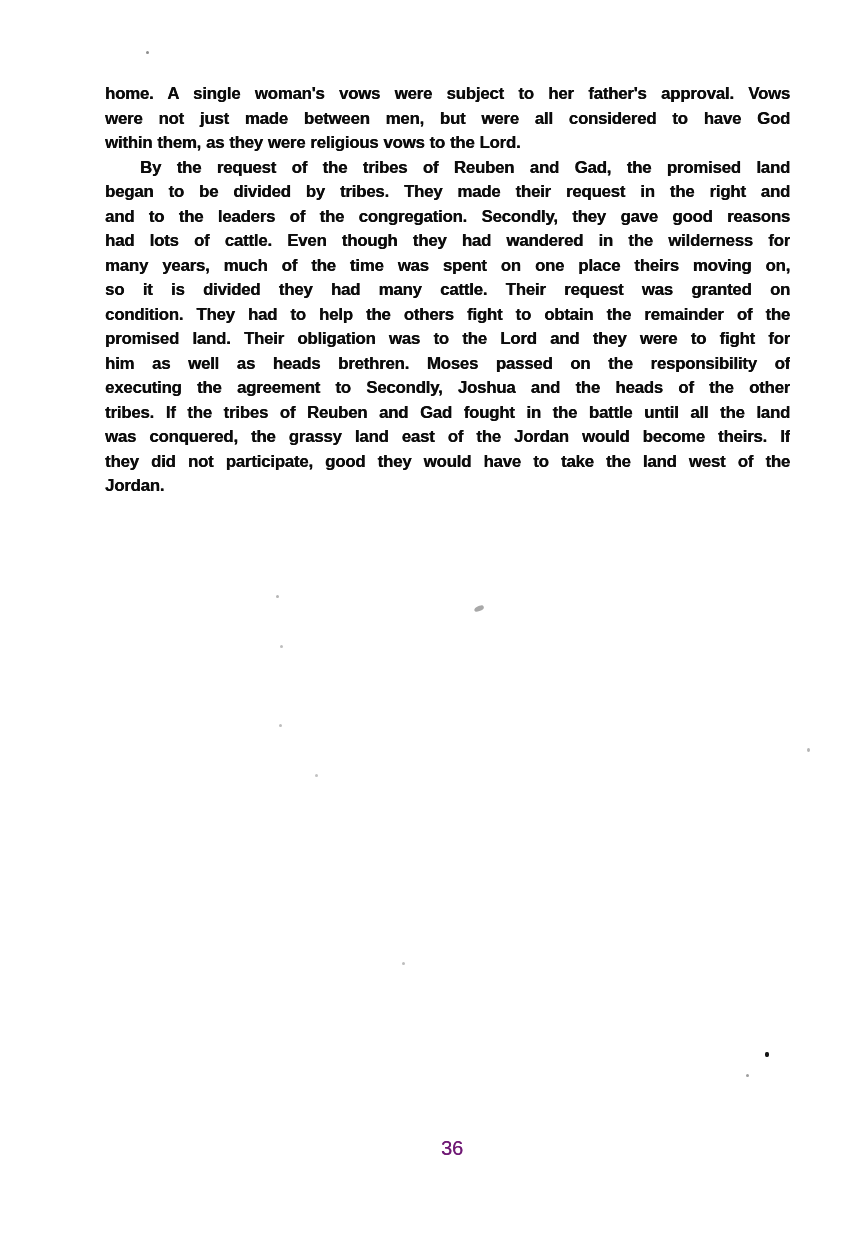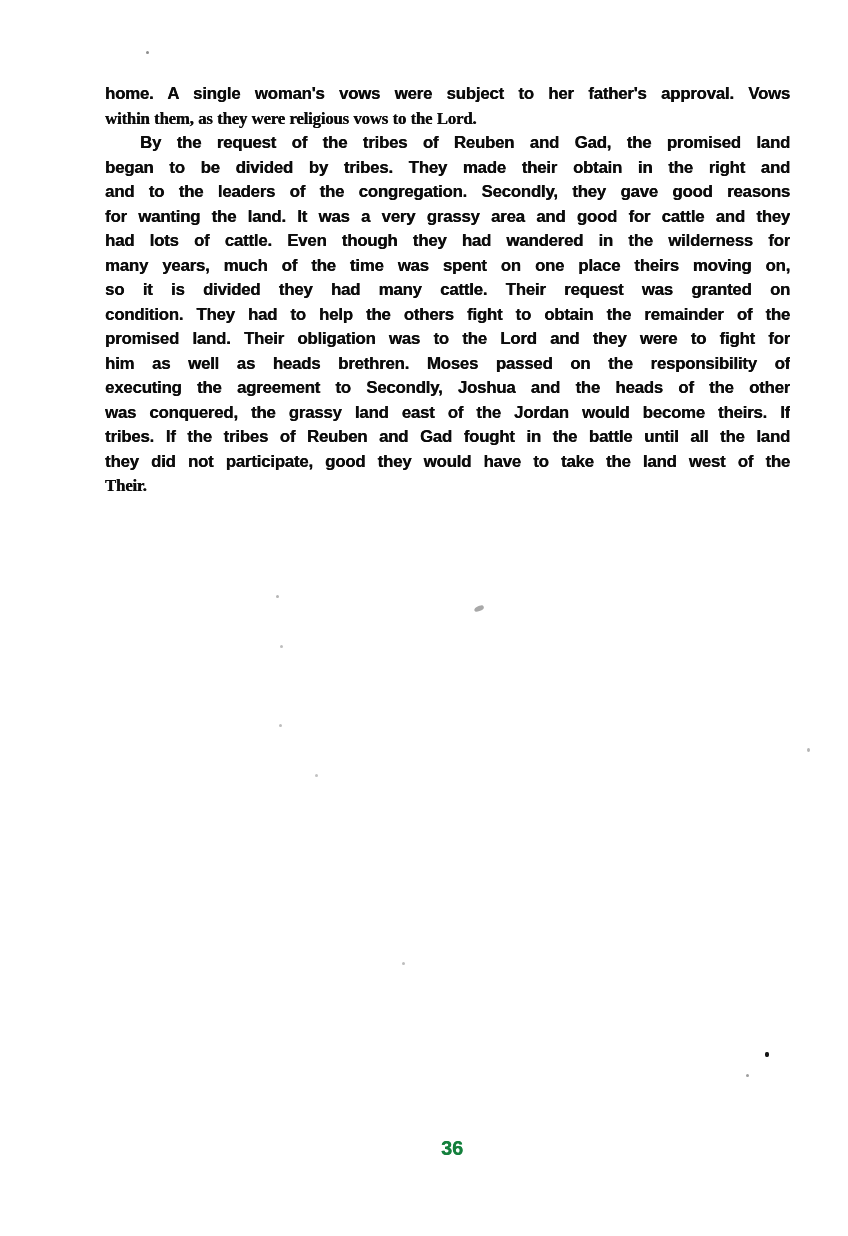--- a/index.html
+++ b/index.html
@@ -34,35 +34,34 @@
     word-spacing: 0.5px;
     white-space: normal;
     overflow: hidden;
     text-align: justify;
     text-align-last: justify;
     text-shadow: 0.35px 0 0 currentColor; 
   }
   .line.last {
     text-align: center;
     text-align-last: left;
-    font-family: Liberation Serif, serif;
   }
   .line.indent {
     padding-left: 35px;
   }
   
   .pagenum {
     position: absolute;
     left: 412px;
     top: 1137px;
     width: 80px;
     text-align: center;
     font-size: 20px;
-    font-weight: bold;
-    color: #15803d;
+    font-weight: normal;
+    color: #701a75;
     text-shadow: 0.35px 0 0 currentColor;
   }
   
   .edge-seg {
     position: absolute;
     right: 0;
   }
   .edge-a {
     top: 0; height: 236px; width: 6px;
     background: #161616;
@@ -91,39 +90,39 @@
 </style>
 </head>
 <body>
 
 <div class="sheet">
 
   <div class="text-block">
 
     <div class="para">
       <div class="line">home. A single woman's vows were subject to her father's approval. Vows</div>
+      <div class="line">were not just made between men, but were all considered to have God</div>
       <div class="line last">within them, as they were religious vows to the Lord.</div>
     </div>
 
     <div class="para">
       <div class="line indent">By the request of the tribes of Reuben and Gad, the promised land</div>
-      <div class="line">began to be divided by tribes. They made their obtain in the right and</div>
+      <div class="line">began to be divided by tribes. They made their request in the right and</div>
       <div class="line">and to the leaders of the congregation. Secondly, they gave good reasons</div>
-      <div class="line">for wanting the land. It was a very grassy area and good for cattle and they</div>
       <div class="line">had lots of cattle. Even though they had wandered in the wilderness for</div>
       <div class="line">many years, much of the time was spent on one place theirs moving on,</div>
       <div class="line">so it is divided they had many cattle. Their request was granted on</div>
       <div class="line">condition. They had to help the others fight to obtain the remainder of the</div>
       <div class="line">promised land. Their obligation was to the Lord and they were to fight for</div>
       <div class="line">him as well as heads brethren. Moses passed on the responsibility of</div>
       <div class="line">executing the agreement to Secondly, Joshua and the heads of the other</div>
+      <div class="line">tribes. If the tribes of Reuben and Gad fought in the battle until all the land</div>
       <div class="line">was conquered, the grassy land east of the Jordan would become theirs. If</div>
-      <div class="line">tribes. If the tribes of Reuben and Gad fought in the battle until all the land</div>
       <div class="line">they did not participate, good they would have to take the land west of the</div>
-      <div class="line last">Their.</div>
+      <div class="line last">Jordan.</div>
     </div>
 
   </div>
 
   <div class="pagenum">36</div>
 
   <div class="edge-seg edge-a"></div>
   <div class="edge-seg edge-b"></div>
   <div class="edge-seg edge-c"></div>
   <div class="edge-seg edge-d"></div>

